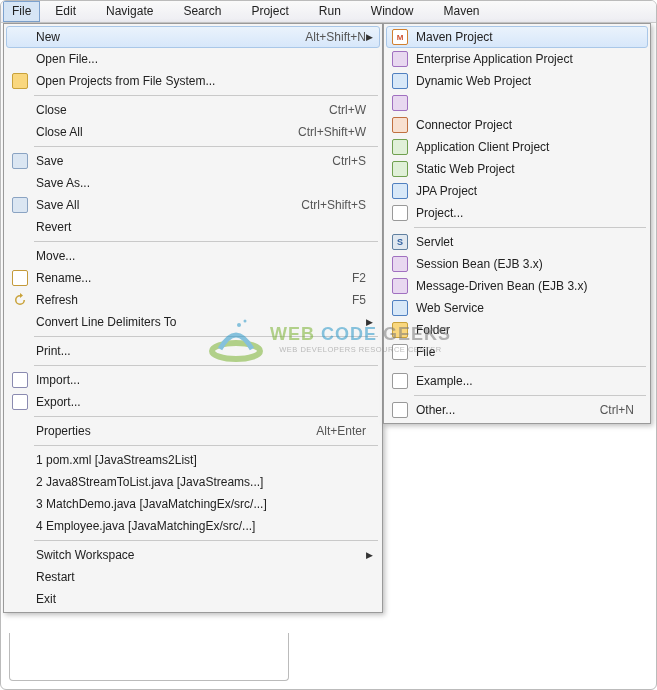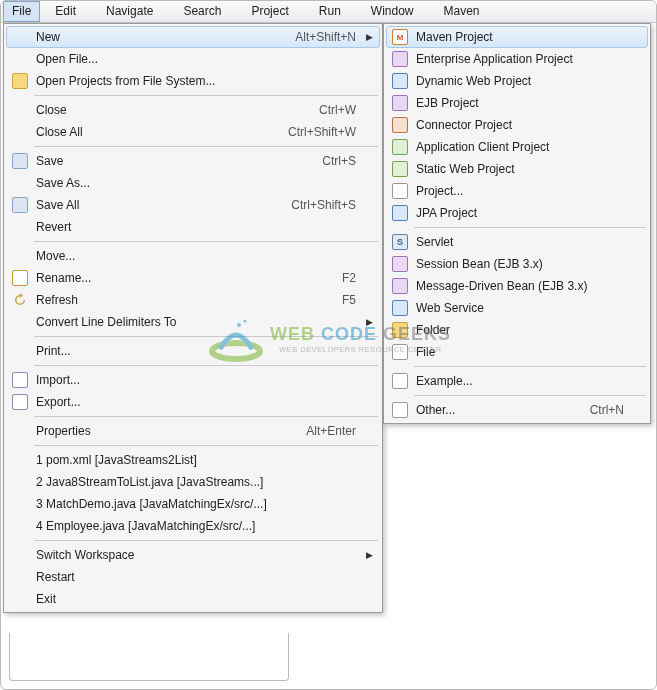--- a/index.html
+++ b/index.html
@@ -70,21 +70,20 @@
     align-items: center;
     justify-content: center;
   }
   .label {
     flex: 1;
     color: #222;
     padding-left: 4px;
   }
   .shortcut {
     color: #555;
-    padding-right: 10px;
   }
   .arrow {
     width: 10px;
     color: #333;
     font-size: 9px;
   }
   .sep {
     height: 1px;
     background: #c9c9c9;
     margin: 3px 2px 3px 28px;
@@ -330,21 +329,20 @@
       <span class="icon-slot">
         <span class="icon-box ic-web"></span>
       </span>
       <span class="label">Dynamic Web Project</span>
       <span class="arrow"></span>
     </div>
     <div class="menu-row">
       <span class="icon-slot">
         <span class="icon-box ic-ejb"></span>
       </span>
-      <span class="label">EJB Project</span>
       <span class="arrow"></span>
     </div>
     <div class="menu-row">
       <span class="icon-slot">
         <span class="icon-box ic-conn"></span>
       </span>
       <span class="label">Connector Project</span>
       <span class="arrow"></span>
     </div>
     <div class="menu-row">
@@ -356,30 +354,30 @@
     </div>
     <div class="menu-row">
       <span class="icon-slot">
         <span class="icon-box ic-static"></span>
       </span>
       <span class="label">Static Web Project</span>
       <span class="arrow"></span>
     </div>
     <div class="menu-row">
       <span class="icon-slot">
+        <span class="icon-box ic-web"></span>
+      </span>
+      <span class="label">JPA Project</span>
+      <span class="arrow"></span>
+    </div>
+    <div class="menu-row">
+      <span class="icon-slot">
         <span class="icon-box ic-file"></span>
       </span>
       <span class="label">Project...</span>
-      <span class="arrow"></span>
-    </div>
-    <div class="menu-row">
-      <span class="icon-slot">
-        <span class="icon-box ic-web"></span>
-      </span>
-      <span class="label">JPA Project</span>
       <span class="arrow"></span>
     </div>
     <div class="sep"></div>
     <div class="menu-row">
       <span class="icon-slot">
         <span class="icon-box ic-servlet">S</span>
       </span>
       <span class="label">Servlet</span>
       <span class="arrow"></span>
     </div>

